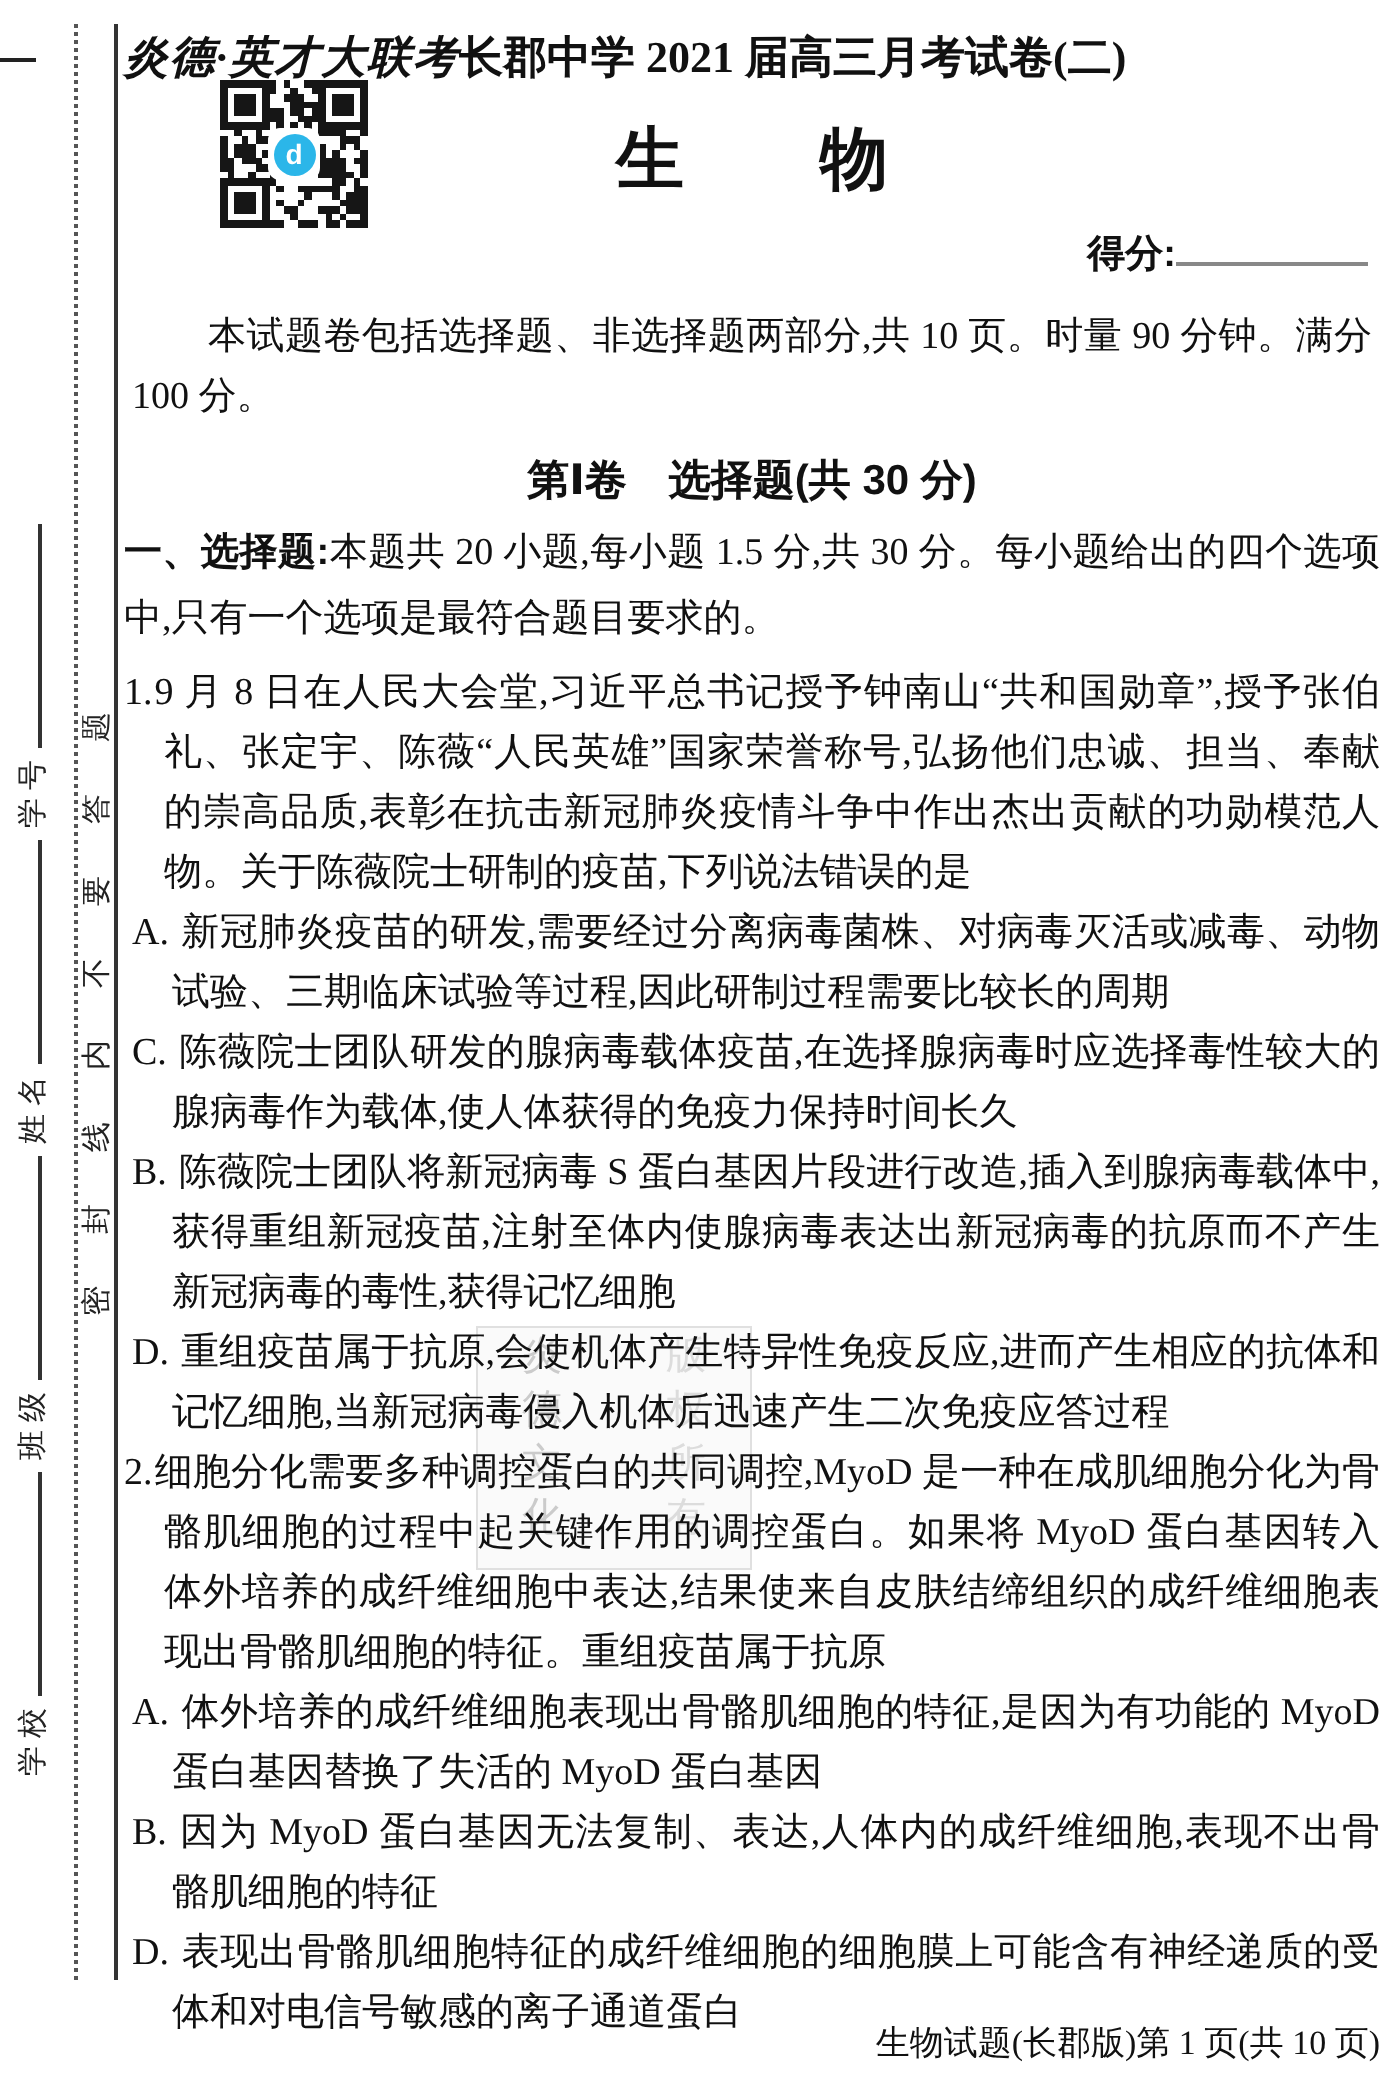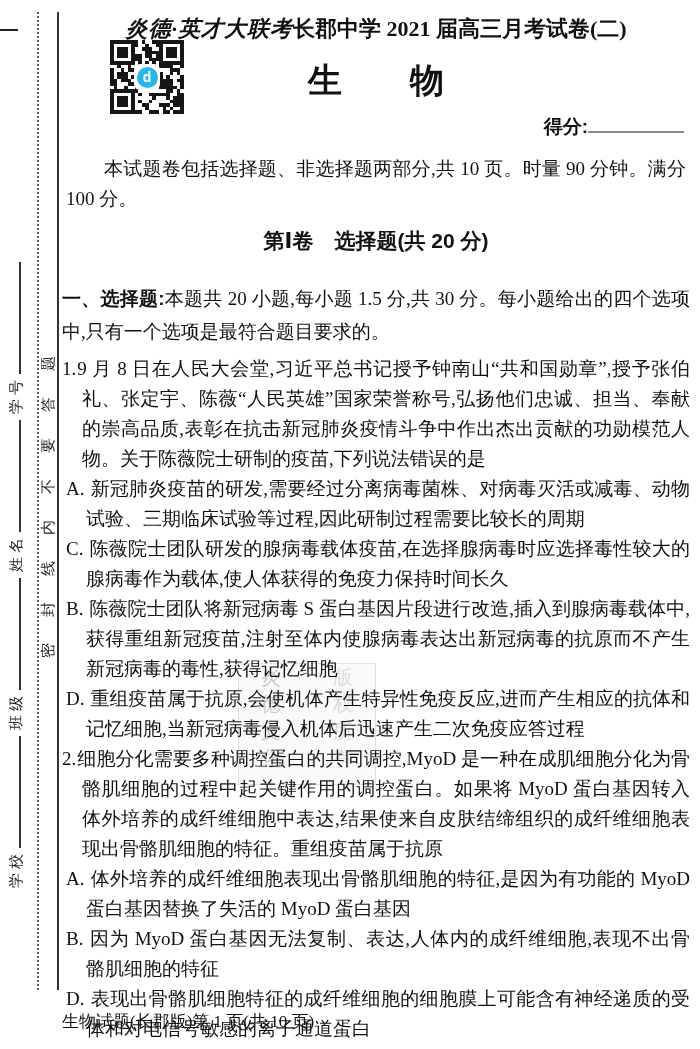--- a/index.html
+++ b/index.html
@@ -33,21 +33,21 @@
     display:flex;flex-direction:row;justify-content:center;gap:8px;
   }
   .watermark .wm-row{
     text-align:center;font-size:20px;letter-spacing:9px;padding-left:9px;
     color:#cbcbcb;font-family:"Liberation Sans","DejaVu Sans",sans-serif;
   }
   .watermark .wm-row:last-child{color:#dcdcdc;}
   
   .content{position:absolute;left:62px;top:0;width:628px;z-index:1;}
   .header-title{
-    margin:14px 0 0;text-align:center;font-size:22px;font-weight:bold;
+    margin:14px 0 0;font-size:22px;font-weight:bold;
     font-family:"Liberation Serif","DejaVu Serif",serif;white-space:nowrap;
   }
   .header-title .brand{font-style:italic;font-weight:900;letter-spacing:1px;}
   .header-title .rest{font-weight:600;}
   
   .qr{position:absolute;left:48px;top:40px;width:74px;height:74px;}
   .qr-grid{display:grid;grid-template-rows:repeat(21,1fr);grid-template-columns:repeat(21,1fr);
     width:74px;height:74px;background:#fff;}
   .qr-grid .m{background:#fff;}
   .qr-grid .m.b{background:#161616;}
@@ -66,29 +66,29 @@
     font-family:"Liberation Sans","DejaVu Sans",sans-serif;
   }
   .score-row{margin:10px 6px 0 0;text-align:right;font-size:19px;font-weight:bold;
     font-family:"Liberation Sans","DejaVu Sans",sans-serif;}
   .score-blank{display:inline-block;width:96px;height:19px;border-bottom:2px solid #888;vertical-align:baseline;}
   .intro{margin:14px 4px 0;font-size:19px;line-height:30px;text-indent:2em;text-align:justify;}
   .section-heading{
     margin:12px 0 0;text-align:center;font-size:21px;font-weight:bold;line-height:30px;
     font-family:"Liberation Sans","DejaVu Sans",sans-serif;
   }
-  .instruction{margin:26px 0 6px;font-size:19px;line-height:33px;text-align:justify;}
+  .instruction{margin:4px 0 6px;font-size:19px;line-height:33px;text-align:justify;}
   .instruction .lead{font-weight:bold;font-family:"Liberation Sans","DejaVu Sans",sans-serif;}
   .question{margin:0;}
   .q-stem{margin:0;padding-left:20px;text-indent:-20px;font-size:19px;line-height:30px;text-align:justify;}
   .q-num{margin-right:1px;}
   .option{margin:0 0 0 4px;padding-left:20px;text-indent:-20px;font-size:19px;line-height:30px;text-align:justify;}
   .opt-label{margin-right:6px;}
   .footer{
-    position:absolute;left:62px;top:1010px;width:628px;text-align:left;
+    position:absolute;left:62px;top:1010px;width:628px;text-align:right;
     font-size:17px;color:#111;z-index:1;
   }
 </style>
 </head>
 <body>
 
 <div class="page">
 
   <div class="corner-mark"></div>
   <div class="margin-labels">
@@ -557,21 +557,21 @@
     </div>
 
     <h2 class="subject-title">生　　物</h2>
 
     <div class="score-row">
       <span>得分:</span><span class="score-blank"></span>
     </div>
 
     <p class="intro">本试题卷包括选择题、非选择题两部分,共 10 页。时量 90 分钟。满分 100 分。</p>
 
-    <h3 class="section-heading">第Ⅰ卷　选择题(共 20 分)</h3>
+    <h3 class="section-heading">第Ⅰ卷　选择题(共 30 分)</h3>
 
     <p class="instruction"><span class="lead">一、选择题:</span><span>本题共 20 小题,每小题 1.5 分,共 30 分。每小题给出的四个选项中,只有一个选项是最符合题目要求的。</span></p>
 
     <div class="question">
       <p class="q-stem"><span class="q-num">1.</span><span>9 月 8 日在人民大会堂,习近平总书记授予钟南山“共和国勋章”,授予张伯礼、张定宇、陈薇“人民英雄”国家荣誉称号,弘扬他们忠诚、担当、奉献的崇高品质,表彰在抗击新冠肺炎疫情斗争中作出杰出贡献的功勋模范人物。关于陈薇院士研制的疫苗,下列说法错误的是</span></p>
       <p class="option"><span class="opt-label">A.</span><span>新冠肺炎疫苗的研发,需要经过分离病毒菌株、对病毒灭活或减毒、动物试验、三期临床试验等过程,因此研制过程需要比较长的周期</span></p>
       <p class="option"><span class="opt-label">C.</span><span>陈薇院士团队研发的腺病毒载体疫苗,在选择腺病毒时应选择毒性较大的腺病毒作为载体,使人体获得的免疫力保持时间长久</span></p>
       <p class="option"><span class="opt-label">B.</span><span>陈薇院士团队将新冠病毒 S 蛋白基因片段进行改造,插入到腺病毒载体中,获得重组新冠疫苗,注射至体内使腺病毒表达出新冠病毒的抗原而不产生新冠病毒的毒性,获得记忆细胞</span></p>
       <p class="option"><span class="opt-label">D.</span><span>重组疫苗属于抗原,会使机体产生特异性免疫反应,进而产生相应的抗体和记忆细胞,当新冠病毒侵入机体后迅速产生二次免疫应答过程</span></p>
     </div>

